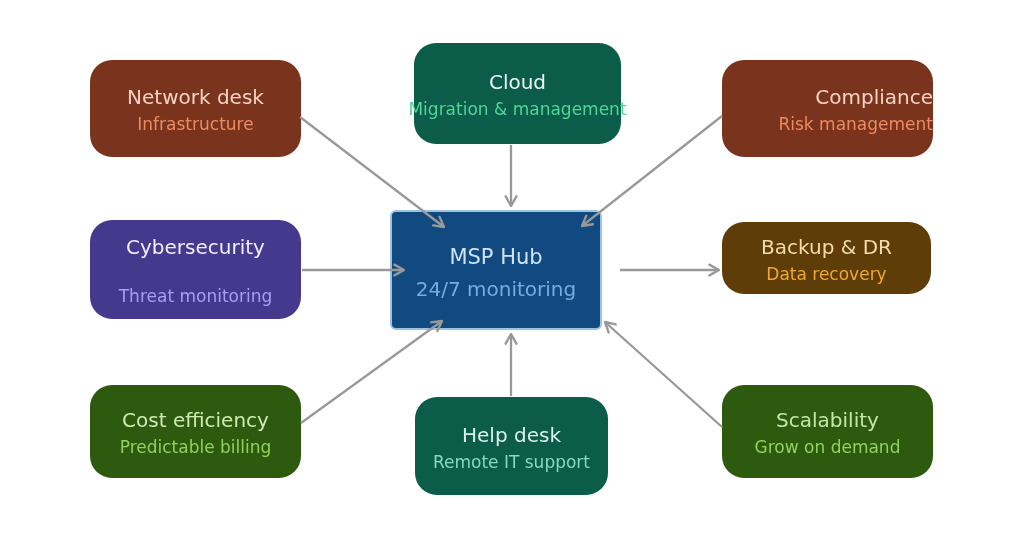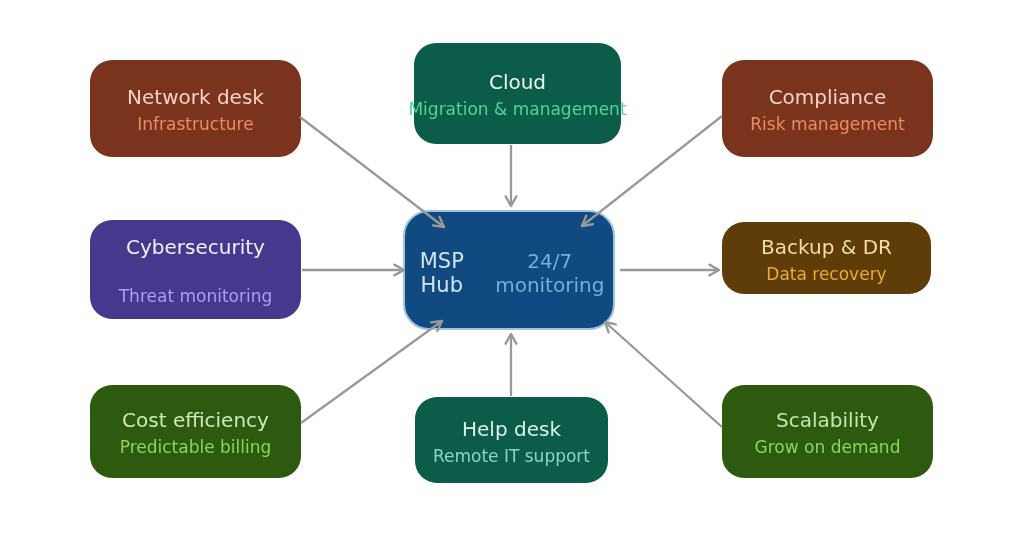--- a/index.html
+++ b/index.html
@@ -12,32 +12,32 @@
     position:absolute;z-index:1;border-radius:22px;
     display:flex;flex-direction:column;align-items:center;justify-content:center;
     gap:6px;text-align:center;background:var(--bg,#888);
     padding-top:4px;box-sizing:border-box;
   }
   .node .title{font-size:20px;line-height:1.15;color:var(--title-color,#fff);white-space:nowrap;}
   .node .subtitle{font-size:17px;line-height:1.15;color:var(--subtitle-color,#ddd);white-space:nowrap;}
 
   .pos-network     {left:90px;  top:60px;  width:211px; height:97px;}
   .pos-cloud       {left:414px; top:43px;  width:207px; height:101px;}
-  .pos-compliance  {left:722px; top:60px;  width:211px; height:97px;}
+  .pos-compliance  {left:722px; top:60px;  width:211px; height:97px;align-items:flex-end;}
   .pos-cybersecurity{left:90px; top:220px; width:211px; height:99px;gap:28px;}
   .pos-backup      {left:722px; top:222px; width:209px; height:72px;}
   .pos-cost        {left:90px;  top:385px; width:211px; height:93px;}
-  .pos-helpdesk    {left:415px; top:397px; width:193px; height:86px;}
+  .pos-helpdesk    {left:415px; top:397px; width:193px; height:98px;}
   .pos-scalability {left:722px; top:385px; width:211px; height:93px;}
 
   .hub{
-    position:absolute;z-index:2;left:403px;top:210px;width:212px;height:120px;
-    border-radius:26px;background:var(--bg,#114a80);
+    position:absolute;z-index:2;left:390px;top:210px;width:212px;height:120px;
+    border-radius:6px;background:var(--bg,#114a80);
     border:2.5px solid var(--border-color,#9dc3e2);
-    display:flex;flex-direction:row;align-items:center;justify-content:center;
+    display:flex;flex-direction:column;align-items:center;justify-content:center;
     gap:8px;text-align:center;box-sizing:border-box;padding-top:6px;
   }
   .hub .title{font-size:21px;color:var(--title-color,#cfe3f2);}
   .hub .subtitle{font-size:20px;color:var(--subtitle-color,#74aeda);}
 </style>
 </head>
 <body>
 
 <div class="canvas">
 

